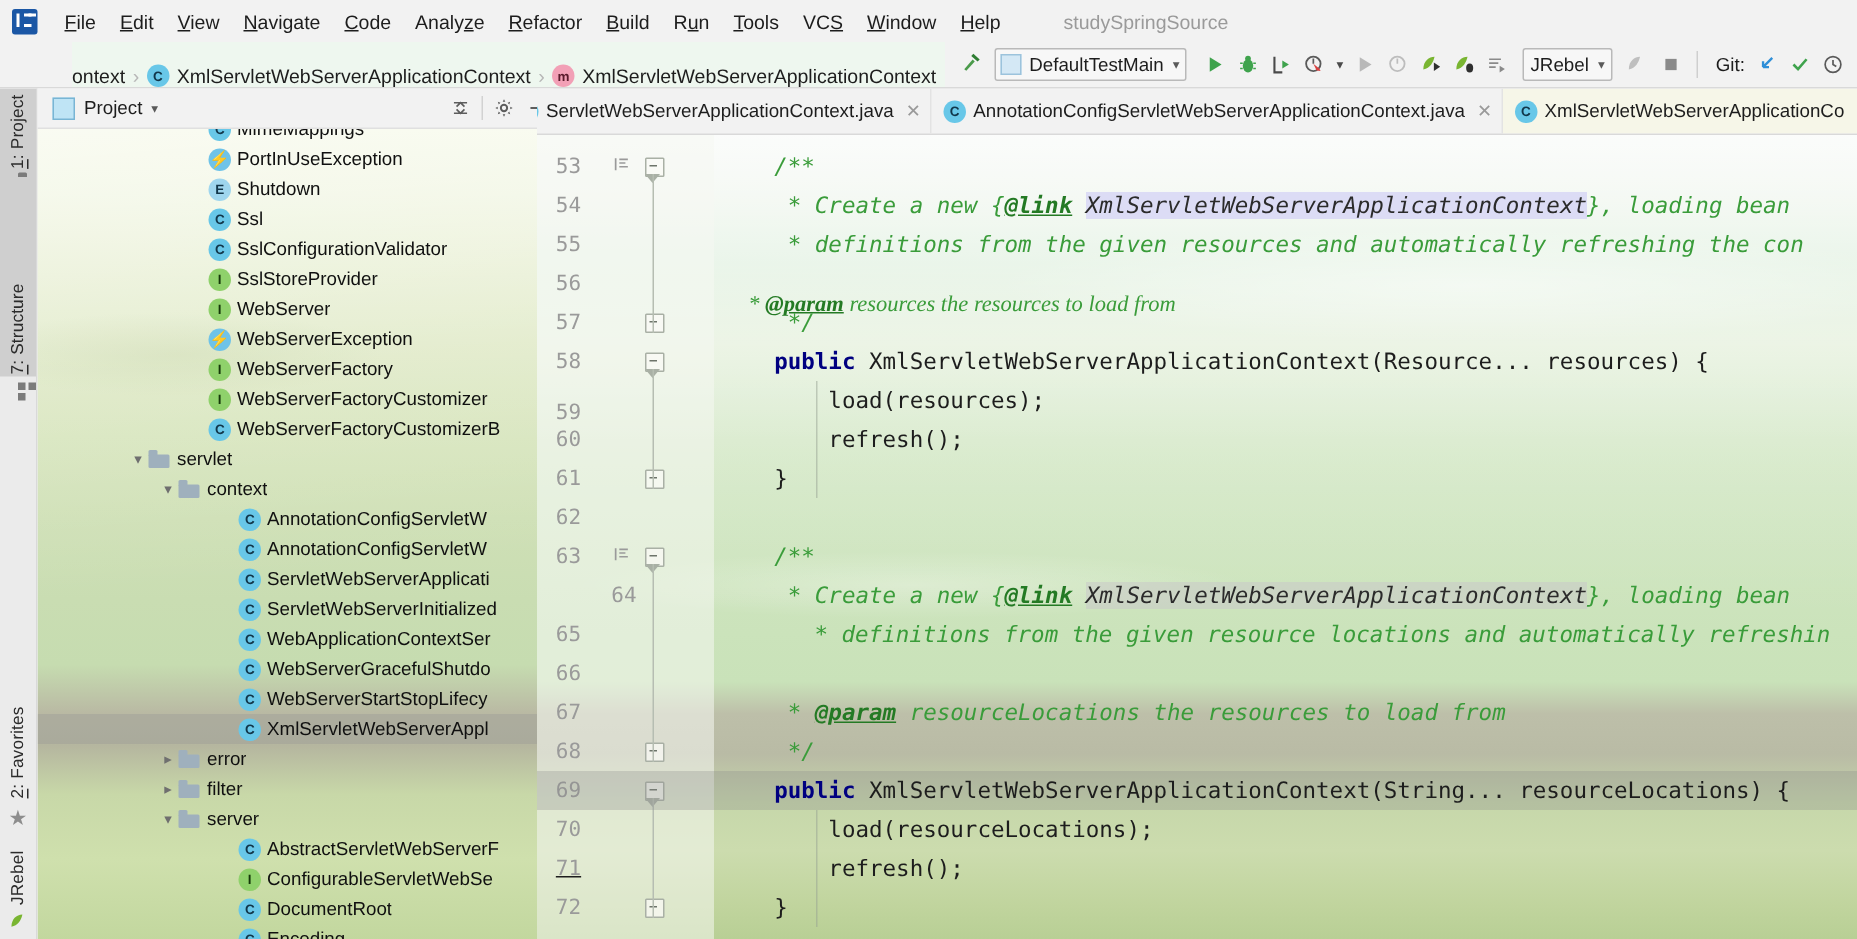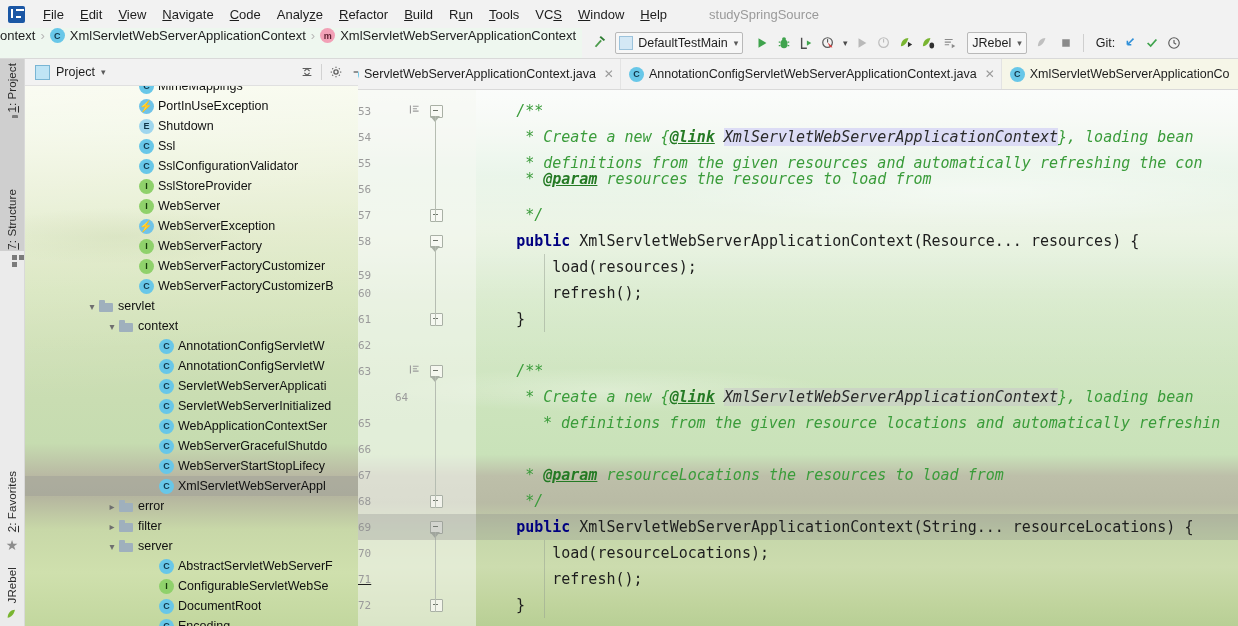--- a/index.html
+++ b/index.html
@@ -47,24 +47,25 @@
   }
 
   
   .toolbar {
     position: absolute; left: 0; top: 28px; width: 1238px; height: 30px;
     background: #f2f2f2;
     display: flex; align-items: center;
     border-bottom: 1px solid #d9d9d9;
   }
   .crumbs {
-    display: flex; align-items: flex-start; height: 30px;
+    display: flex; align-items: flex-end; height: 30px;
     background: #eef7ef;
     padding-right: 6px;
     flex: none;
+    margin-left: 48px;
   }
   .crumb { display: flex; align-items: center; font-size: 13px; white-space: nowrap; color: #1d1d1d; }
   .crumb-sep { color: #b7b7b7; margin: 0 5px; font-size: 13px; }
   .ic-class {
     width: 15px; height: 15px; border-radius: 50%;
     background: #68c7e8; color: #11364a; font-size: 9px; font-weight: bold;
     display: inline-flex; align-items: center; justify-content: center;
     margin-right: 5px; flex: none; position: relative;
   }
   .ic-method {
@@ -244,22 +245,22 @@
   .gutter {
     position: absolute; left: 0; top: 0; width: 118px; height: 100%;
     background: rgba(246,248,243,0.55);
     border-right: 0;
   }
   .gutter-line {
     position: absolute; left: 0; width: 118px; height: 26px;
     display: flex; align-items: center;
   }
   .lnum {
-    width: 42px; text-align: left; padding-right: 6px;
-    font-family: "DejaVu Sans Mono", monospace; font-size: 11px;
+    width: 42px; text-align: center; padding-right: 6px;
+    font-family: "DejaVu Sans Mono", monospace; font-size: 14px;
     color: #9a9a9a;
   }
   .gmark { width: 16px; text-align: center; color: #9a9a9a; font-size: 12px; }
   .foldline {
     position: absolute; left: 7px; width: 1px; background: #b6bdb2;
   }
   .foldbox {
     position: absolute; width: 11px; height: 11px;
     border: 1px solid #a9b0a5; background: rgba(250,250,245,.75);
     border-radius: 1px;
@@ -811,21 +812,21 @@
           <div class="foldline" style="left: 77px; top: 26px; height: 106px;"></div>
           <div class="foldline" style="left: 77px; top: 156px; height: 80px;"></div>
           <div class="foldline" style="left: 77px; top: 286px; height: 132px;"></div>
           <div class="foldline" style="left: 77px; top: 442px; height: 80px;"></div>
         </div>
       <div class="codelines" id="codelines">
           <div class="cline" style="top: -18px;"><span class="ctext"></span></div>
           <div class="cline" style="top: 8px;"><span class="ctext"><span class="pl">    </span><span class="cm">/**</span></span></div>
           <div class="cline" style="top: 34px;"><span class="ctext"><span class="cm">     * Create a new {</span><span class="tag">@link</span><span class="cm"> </span><span class="lnk-hi">XmlServletWebServerApplicationContext</span><span class="cm">}, loading bean</span></span></div>
           <div class="cline" style="top: 60px;"><span class="ctext"><span class="cm">     * definitions from the given resources and automatically refreshing the con</span></span></div>
-          <div class="cline" style="top: 76px;"><span class="ctext"><span class="cm">     * </span><span class="tag">@param</span><span class="cm"> resources the resources to load from</span></span></div>
+          <div class="cline" style="top: 100px; font-family: Liberation Serif, serif;"><span class="ctext"><span class="cm">     * </span><span class="tag">@param</span><span class="cm"> resources the resources to load from</span></span></div>
           <div class="cline" style="top: 112px;"><span class="ctext"><span class="cm">     */</span></span></div>
           <div class="cline" style="top: 138px;"><span class="ctext"><span class="pl">    </span><span class="kw">public</span><span class="pl"> XmlServletWebServerApplicationContext(Resource... resources) {</span></span></div>
           <div class="cline" style="top: 164px;"><span class="ctext"><span class="pl">        load(resources);</span></span></div>
           <div class="cline" style="top: 190px;"><span class="ctext"><span class="pl">        refresh();</span></span></div>
           <div class="cline" style="top: 216px;"><span class="ctext"><span class="pl">    }</span></span></div>
           <div class="cline" style="top: 242px;"><span class="ctext"></span></div>
           <div class="cline" style="top: 268px;"><span class="ctext"><span class="pl">    </span><span class="cm">/**</span></span></div>
           <div class="cline" style="top: 294px;"><span class="ctext"><span class="cm">     * Create a new {</span><span class="tag">@link</span><span class="cm"> </span><span class="lnk-hi2">XmlServletWebServerApplicationContext</span><span class="cm">}, loading bean</span></span></div>
           <div class="cline" style="top: 320px; justify-content: center;"><span class="ctext"><span class="cm">     * definitions from the given resource locations and automatically refreshin</span></span></div>
           <div class="cline" style="top: 372px;"><span class="ctext"><span class="cm">     * </span><span class="tag">@param</span><span class="cm"> resourceLocations the resources to load from</span></span></div>

